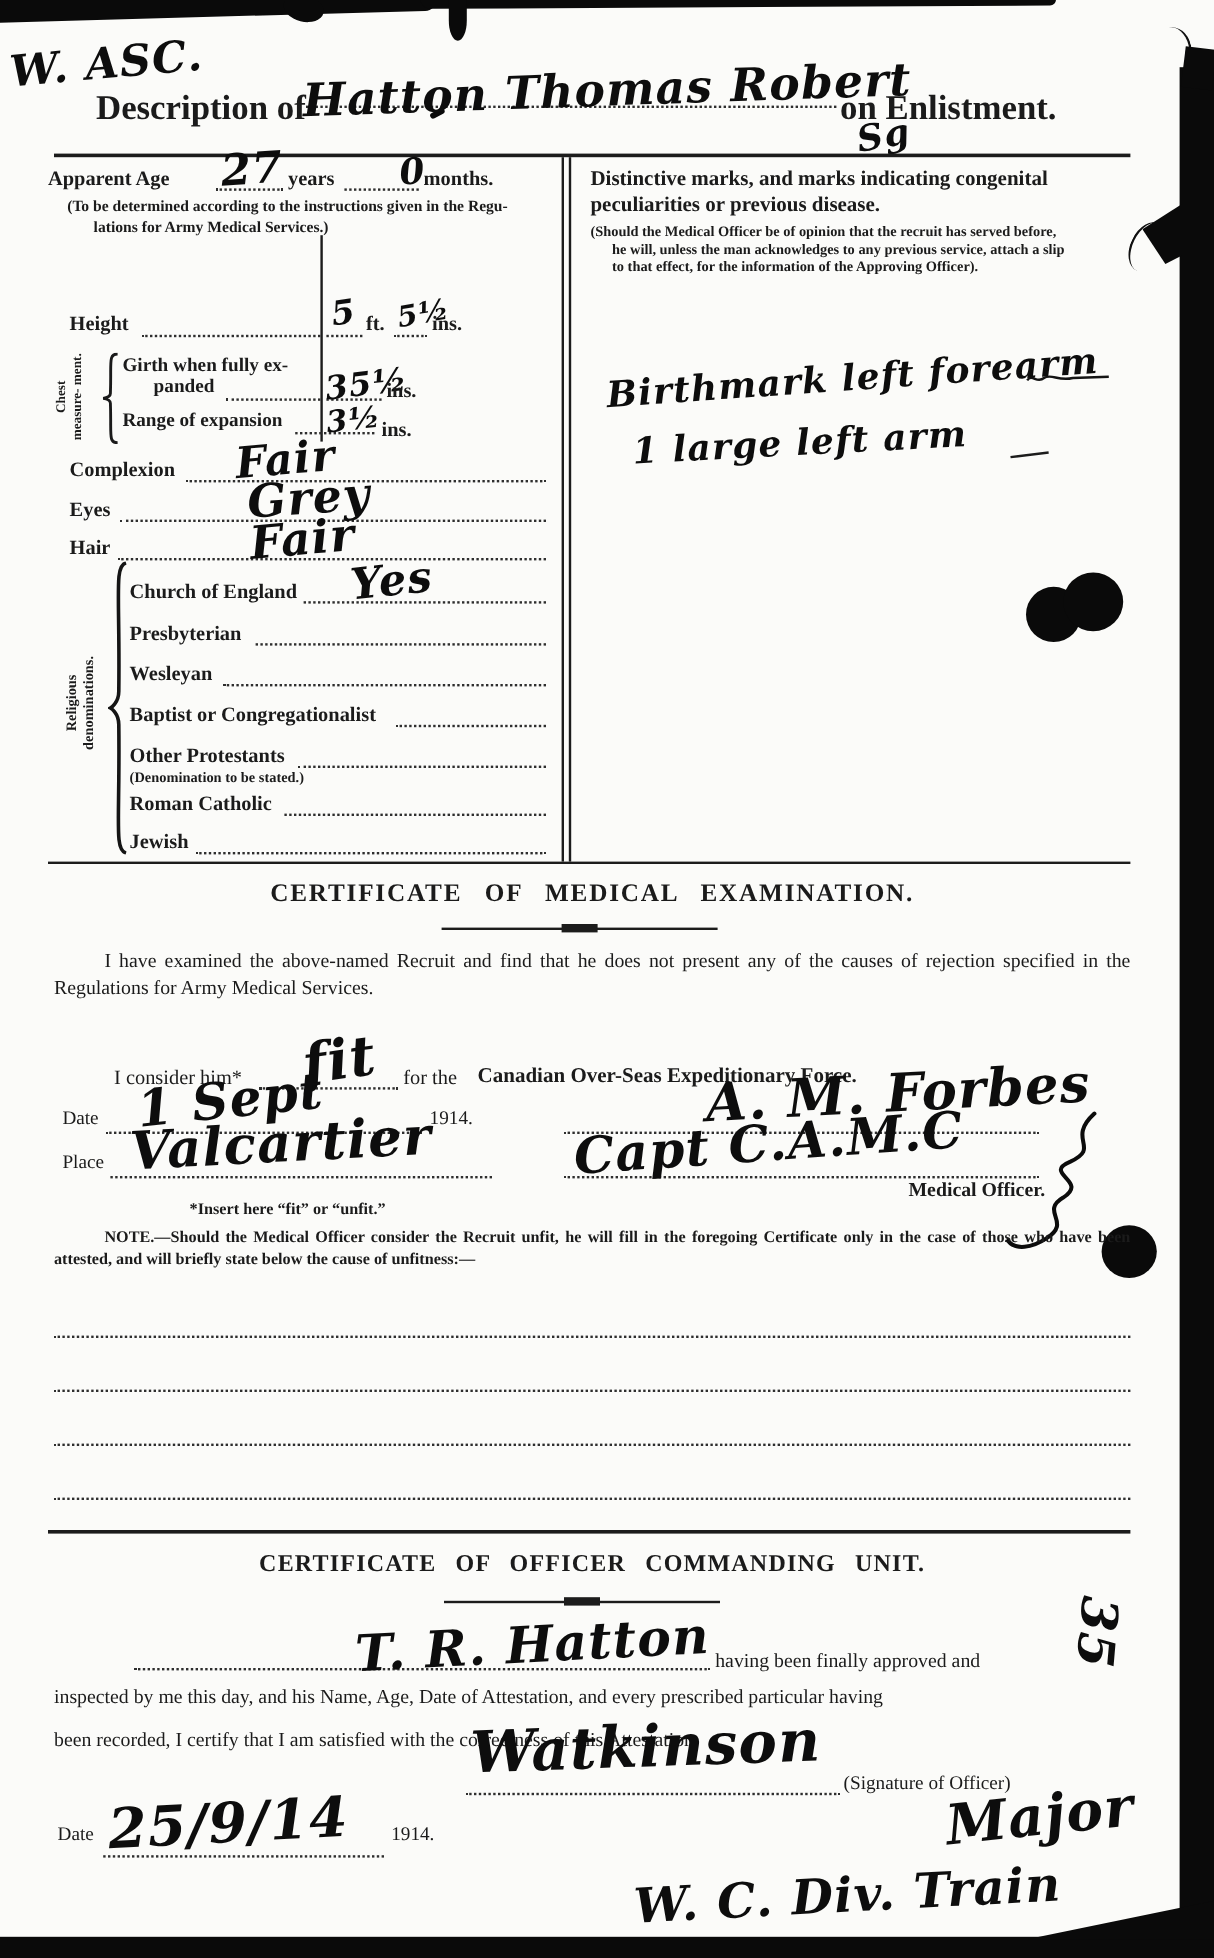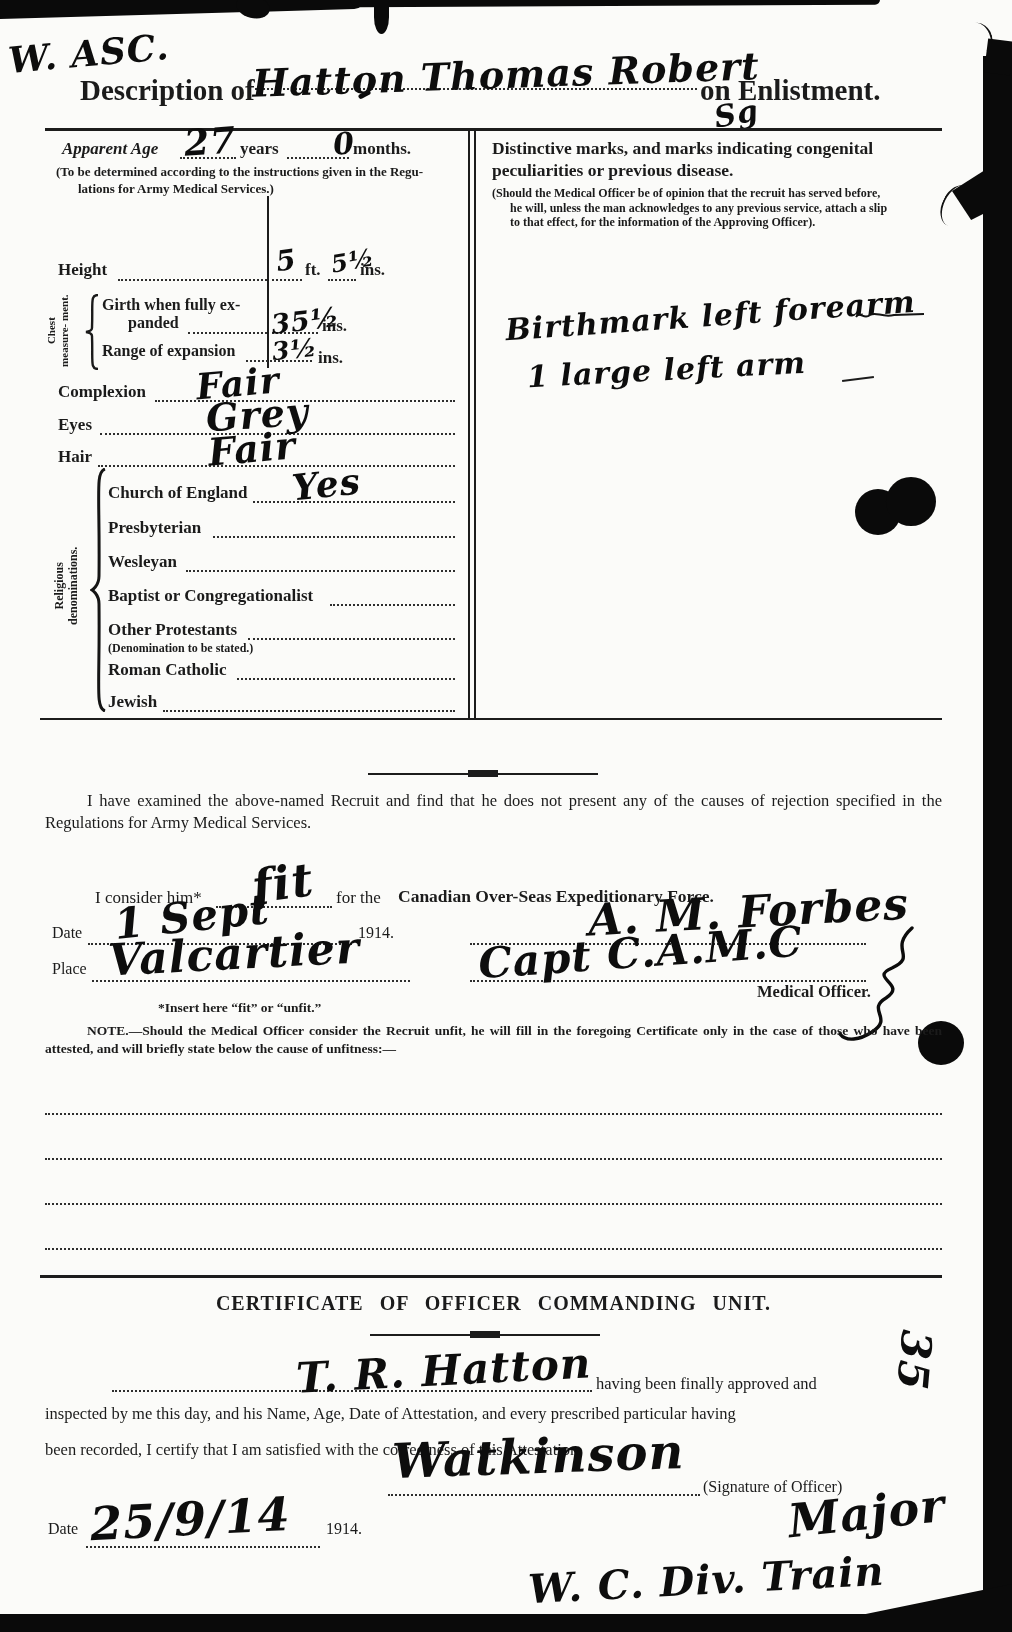--- a/index.html
+++ b/index.html
@@ -56,21 +56,21 @@
   <span class="abs hw" style="left:252px;top:52px;font-size:38px;transform:rotate(-2deg);">Hatton Thomas Robert</span>
   <span class="abs print bold" style="left:700px;top:74px;font-size:29px;">on Enlistment.</span>
   <span class="abs hw" style="left:714px;top:96px;font-size:30px;transform:rotate(-10deg);">Sg</span>
 
   <div class="rule" style="left:45px;top:128px;width:897px;height:3px;"></div>
   <div class="rule" style="left:40px;top:718px;width:902px;height:2px;"></div>
   <div class="rule" style="left:468px;top:131px;width:2px;height:587px;"></div>
   <div class="rule" style="left:474px;top:131px;width:2px;height:587px;"></div>
   <div class="rule" style="left:267px;top:196px;width:2px;height:172px;"></div>
 
-  <span class="abs print bold" style="left:62px;top:139px;font-size:17px;font-style:italic;">Apparent Age</span>
+  <span class="abs print bold" style="left:40px;top:139px;font-size:17px;">Apparent Age</span>
   <div class="dots" style="left:180px;top:157px;width:56px;"></div>
   <span class="abs hw" style="left:184px;top:120px;font-size:36px;transform:rotate(-4deg);">27</span>
   <span class="abs print bold" style="left:240px;top:139px;font-size:17px;">years</span>
   <div class="dots" style="left:287px;top:157px;width:62px;"></div>
   <span class="abs hw" style="left:333px;top:126px;font-size:30px;transform:rotate(-6deg);">0</span>
   <span class="abs print bold" style="left:353px;top:139px;font-size:17px;">months.</span>
   <span class="abs print bold" style="left:56px;top:164px;font-size:13px;">(To be determined according to the instructions given in the Regu-</span>
   <span class="abs print bold" style="left:78px;top:181px;font-size:13px;">lations for Army Medical Services.)</span>
 
   <span class="abs print bold" style="left:58px;top:260px;font-size:17px;">Height</span>
@@ -154,20 +154,21 @@
   <div>
     <span class="abs print bold" style="left:108px;top:692px;font-size:17px;">Jewish</span>
     <div class="dots" style="left:163px;top:710px;width:292px;"></div>
   </div>
 
   <div class="abs print bold" style="left:492px;top:137px;width:392px;font-size:17.5px;line-height:1.28;white-space:normal;">Distinctive marks, and marks indicating congenital peculiarities or previous disease.</div>
   <div class="abs print bold note-hang" style="left:492px;top:186px;width:382px;font-size:12px;line-height:1.22;">(Should the Medical Officer be of opinion that the recruit has served before, he will, unless the man acknowledges to any previous service, attach a slip to that effect, for the information of the Approving Officer).</div>
   <span class="abs hw" style="left:505px;top:298px;font-size:30px;transform:rotate(-4deg);">Birthmark left forearm</span>
   <span class="abs hw" style="left:527px;top:352px;font-size:30px;transform:rotate(-3deg);">1 large left arm</span>
 
+  <div class="abs print bold center" style="left:45px;top:732px;width:897px;font-size:21px;letter-spacing:1.5px;word-spacing:12px;">CERTIFICATE OF MEDICAL EXAMINATION.</div>
   <div class="rule" style="left:368px;top:773px;width:230px;height:2px;"></div>
   <div class="rule" style="left:468px;top:770px;width:30px;height:7px;"></div>
 
   <div class="abs print" style="left:45px;top:790px;width:897px;font-size:16.5px;line-height:1.32;text-indent:42px;white-space:normal;text-align:justify;">I have examined the above-named Recruit and find that he does not present any of the causes of rejection specified in the Regulations for Army Medical Services.</div>
 
   <span class="abs print" style="left:95px;top:888px;font-size:17px;">I consider him*</span>
   <div class="dots" style="left:216px;top:906px;width:116px;"></div>
   <span class="abs hw" style="left:252px;top:856px;font-size:46px;transform:rotate(-8deg);">fit</span>
   <span class="abs print" style="left:336px;top:888px;font-size:17px;">for the</span>
   <span class="abs print bold" style="left:398px;top:886px;font-size:17.5px;">Canadian Over-Seas Expeditionary Force.</span>

